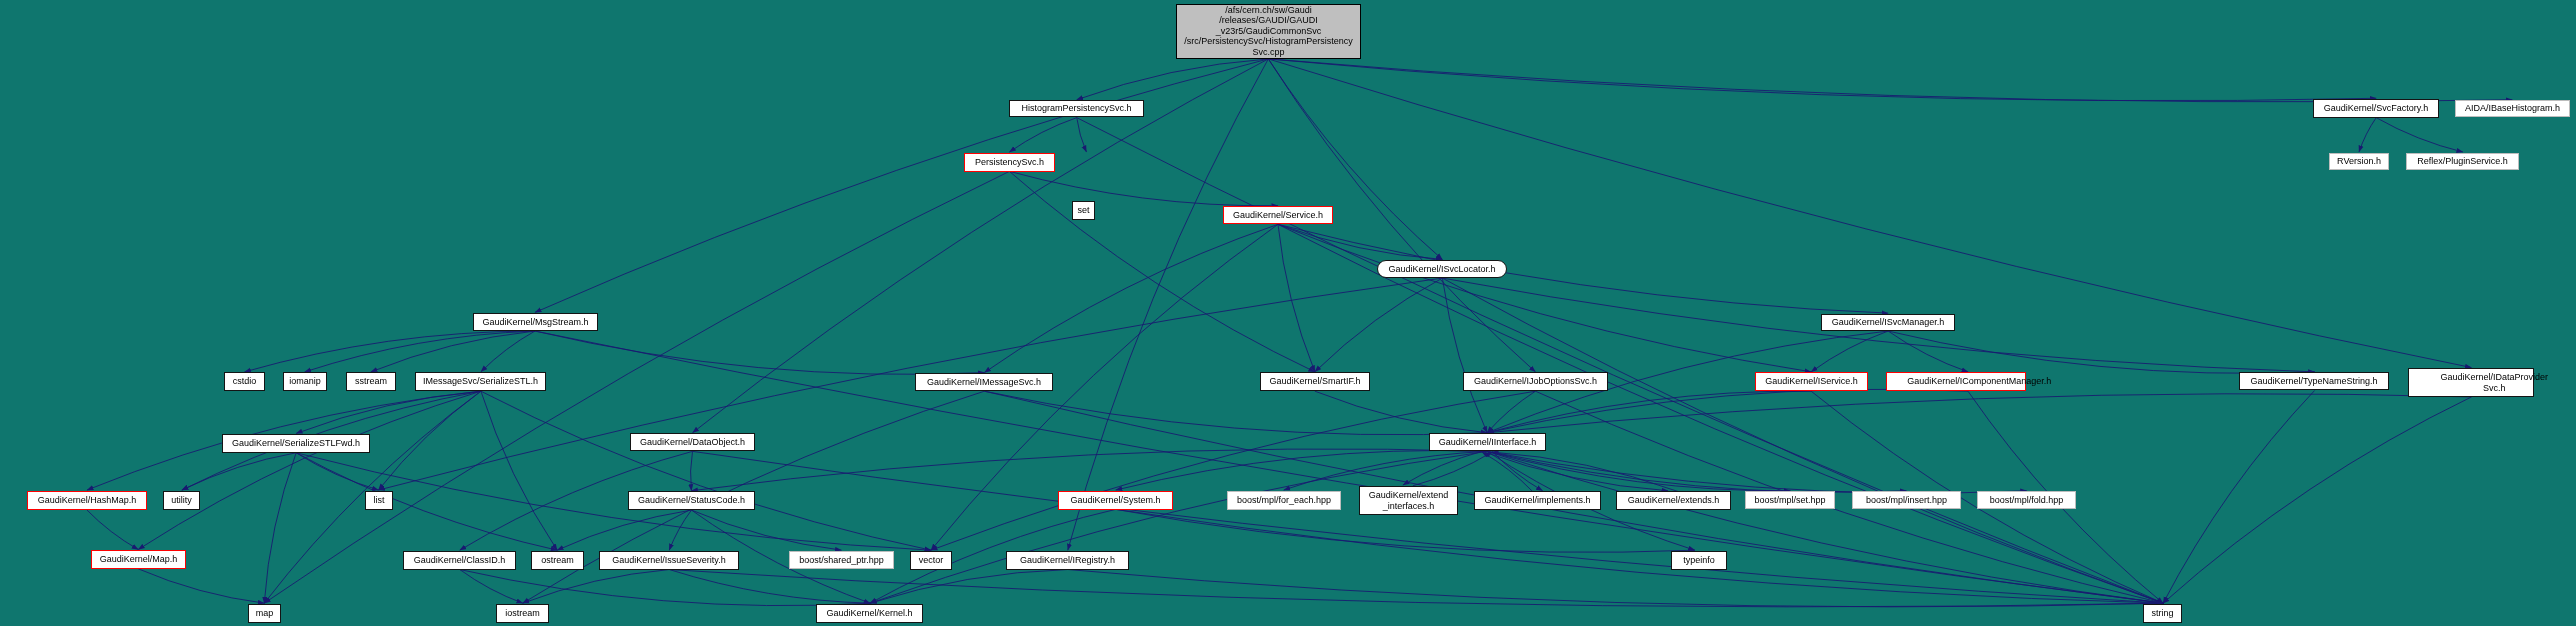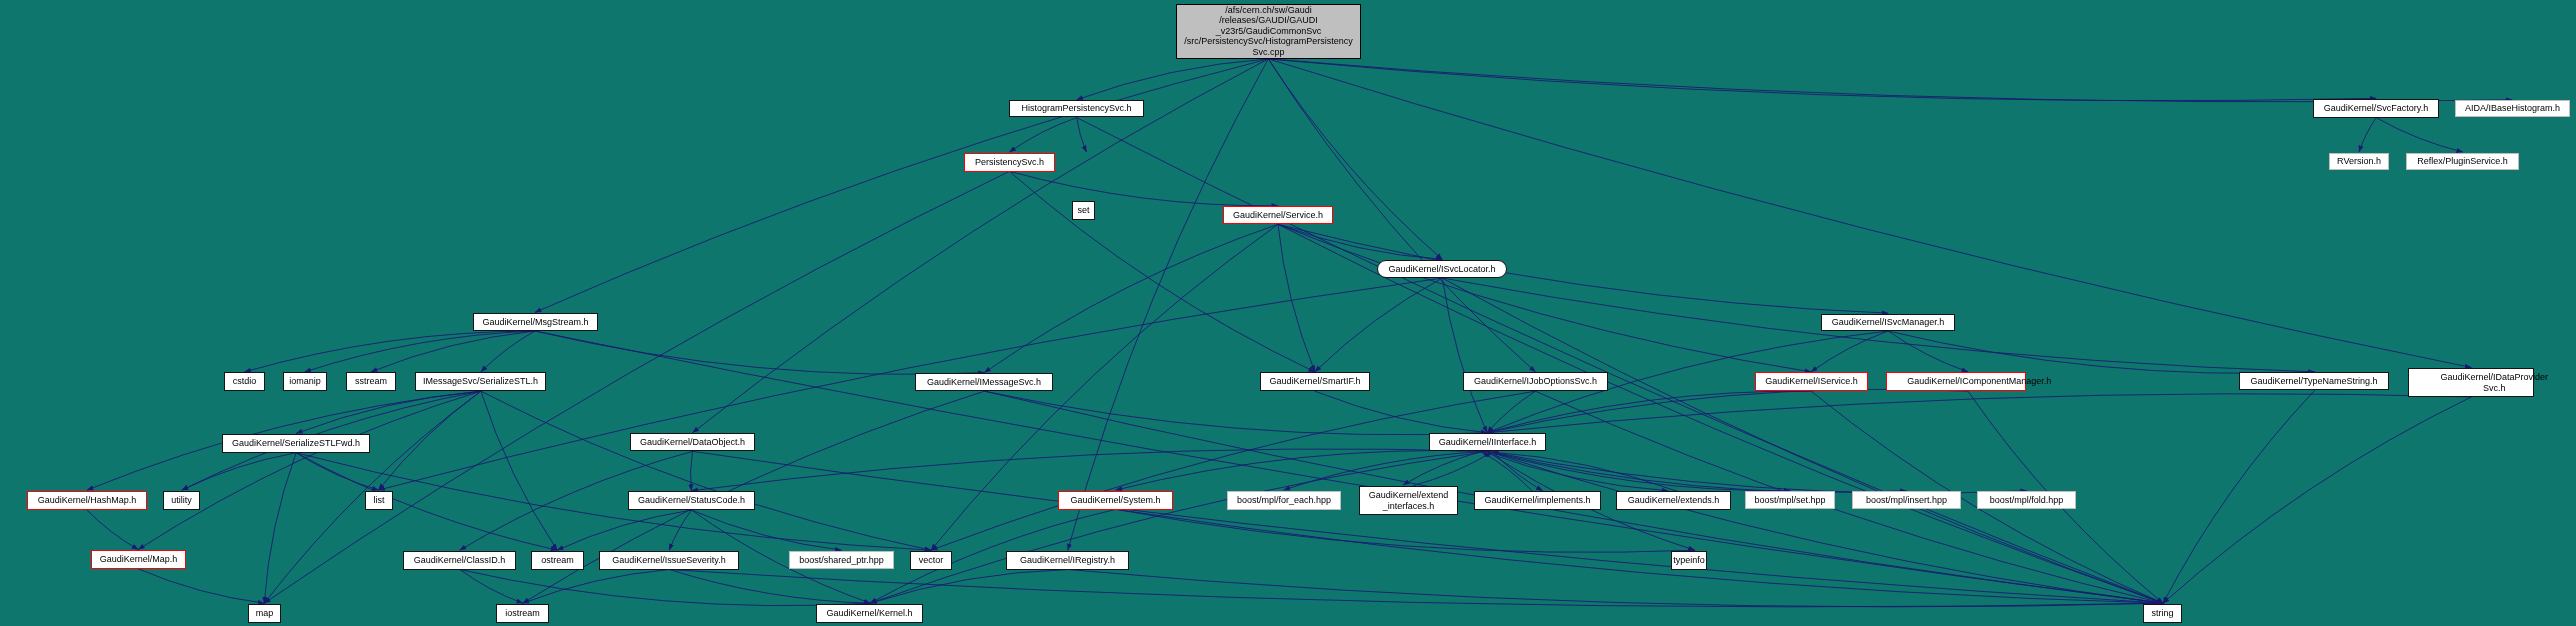--- a/index.html
+++ b/index.html
@@ -174,20 +174,20 @@
       <div class="node gray" style="left: 1745px; top: 491px; width: 90px; height: 18px;">boost/mpl/set.hpp</div>
       <div class="node gray" style="left: 1852px; top: 491px; width: 109px; height: 18px;">boost/mpl/insert.hpp</div>
       <div class="node gray" style="left: 1977px; top: 491px; width: 99px; height: 18px;">boost/mpl/fold.hpp</div>
       <div class="node red" style="left: 91px; top: 550px; width: 95px; height: 18.6px;">GaudiKernel/Map.h</div>
       <div class="node black" style="left: 403px; top: 551px; width: 113px; height: 18.6px;">GaudiKernel/ClassID.h</div>
       <div class="node black" style="left: 531px; top: 551px; width: 53px; height: 18.6px;">ostream</div>
       <div class="node black" style="left: 599px; top: 551px; width: 140px; height: 18.6px;">GaudiKernel/IssueSeverity.h</div>
       <div class="node gray" style="left: 789px; top: 551px; width: 105px; height: 18px;">boost/shared_ptr.hpp</div>
       <div class="node black" style="left: 910px; top: 551px; width: 42px; height: 18.6px;">vector</div>
       <div class="node black" style="left: 1006px; top: 551px; width: 123px; height: 18.6px;">GaudiKernel/IRegistry.h</div>
-      <div class="node black" style="left: 1671px; top: 551px; width: 36px; height: 18.6px;">typeinfo</div>
+      <div class="node black" style="left: 1671px; top: 551px; width: 56px; height: 18.6px;">typeinfo</div>
       <div class="node black" style="left: 248px; top: 604px; width: 33px; height: 18.6px;">map</div>
       <div class="node black" style="left: 496px; top: 604px; width: 53px; height: 18.6px;">iostream</div>
       <div class="node black" style="left: 816px; top: 604px; width: 107px; height: 18.6px;">GaudiKernel/Kernel.h</div>
       <div class="node black" style="left: 2143px; top: 604px; width: 39px; height: 18.6px;">string</div>
     </div>
 </div>
 
 
 </body></html>

